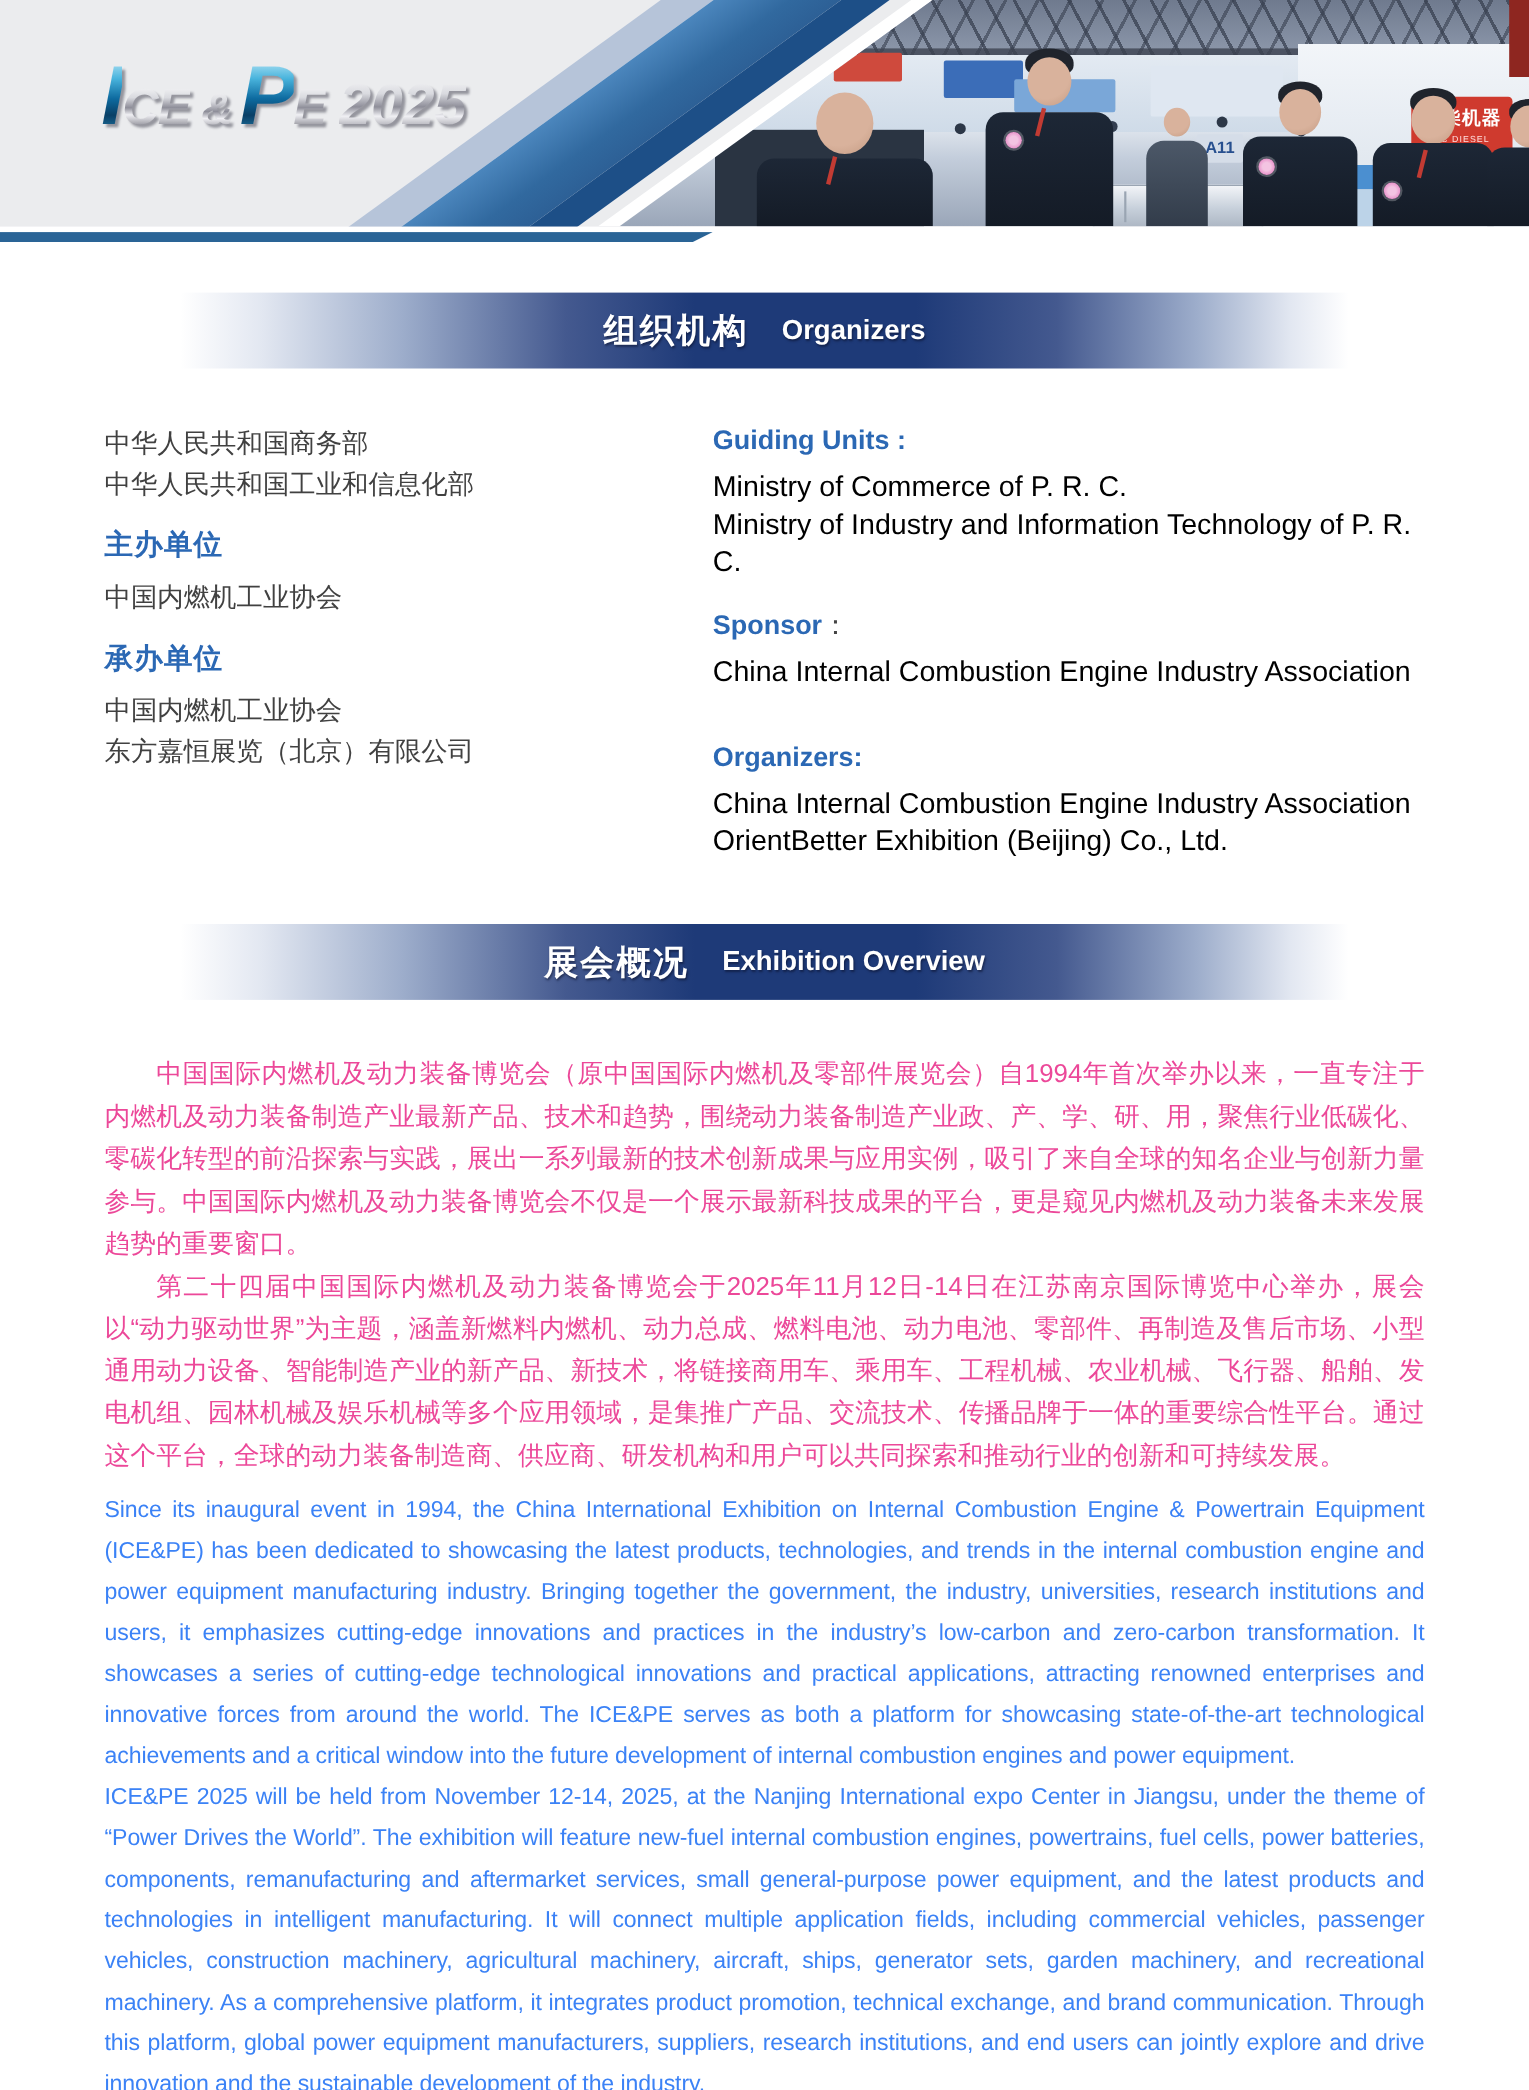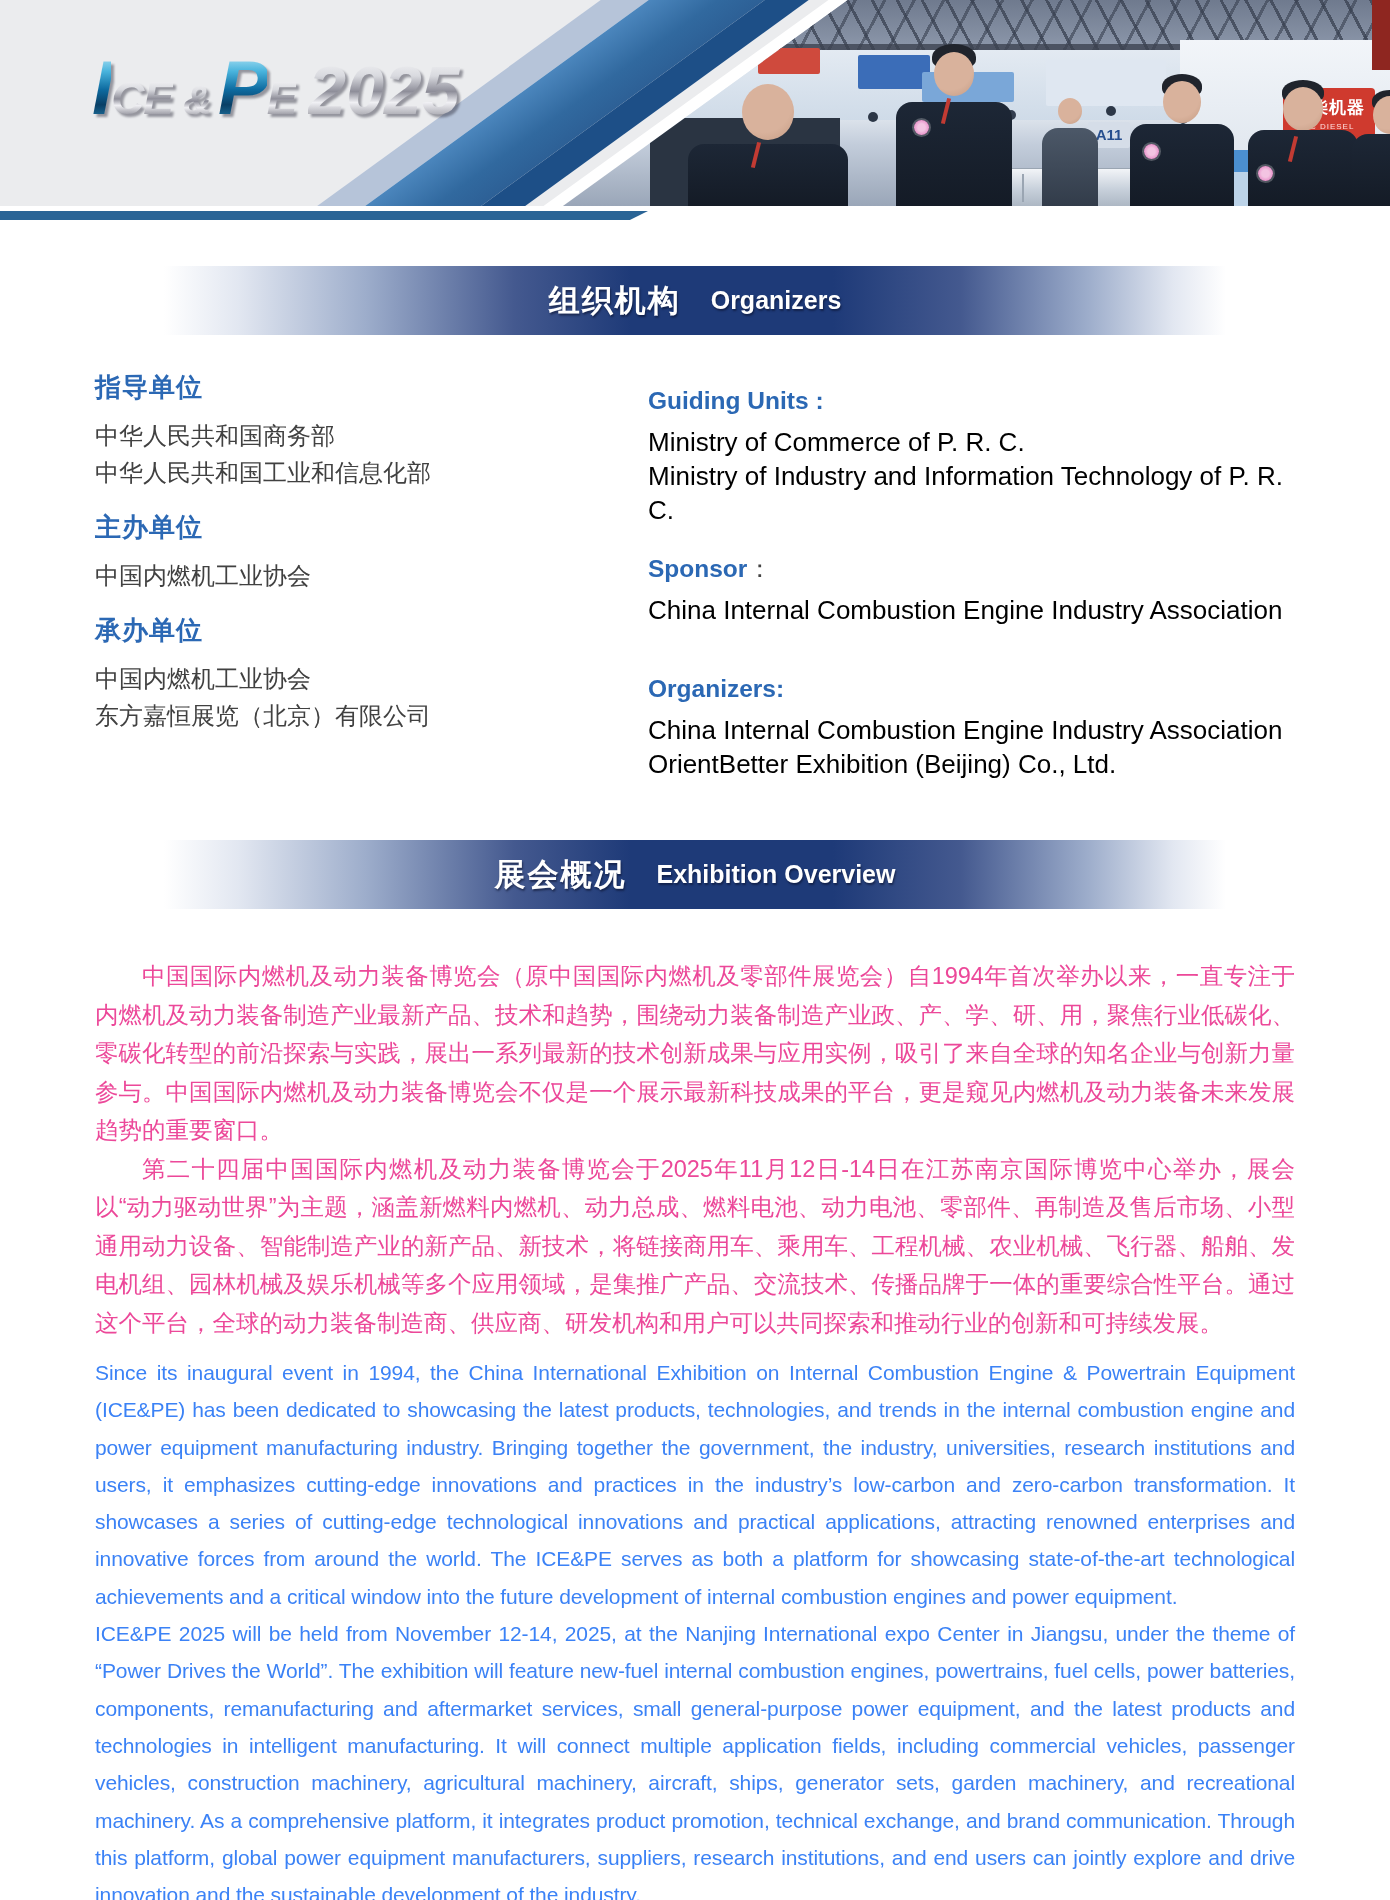--- a/index.html
+++ b/index.html
@@ -73,21 +73,21 @@
 
   
   .logo { position:absolute; left:92px; top:50px; font-weight:bold; font-style:italic; white-space:nowrap;
     filter:drop-shadow(3px 3px 1px rgba(45,45,60,.45)); }
   .logo span { display:inline-block; vertical-align:baseline; -webkit-background-clip:text; background-clip:text; color:transparent; }
   .lg-blue { background-image:linear-gradient(180deg,#cdeffa 0%,#49b4dd 28%,#0e6ba0 52%,#093f66 72%,#2a8bb9 100%); }
   .lg-silver { background-image:linear-gradient(180deg,#ffffff 0%,#d9dadf 32%,#8e8e99 52%,#f0f0f4 66%,#63636e 100%); }
   .lg-xl { font-size:76px; line-height:76px; letter-spacing:-2px; }
   .lg-md { font-size:46px; line-height:46px; letter-spacing:-1px; }
   .lg-amp { font-size:40px; margin:0 6px 0 10px; }
-  .lg-yr { font-size:68px; letter-spacing:0; margin-left:12px; }
+  .lg-yr { font-size:52px; letter-spacing:0; margin-left:12px; }
 
   
   .banner { width:1062px; height:69px; margin:46px auto 0; display:flex; align-items:center; justify-content:center; gap:30px;
     background:linear-gradient(90deg,
       rgba(252,253,255,0) 0%, #e2e7f1 7%, #9dadcb 19%, #44598f 33%,
       #1e3a78 44%, #1e3a78 63%, #44598f 75%, #9dadcb 87%, #e2e7f1 95%, rgba(252,253,255,0) 100%); }
   .banner.second { margin-top:59px; }
   .banner .zh { font-size:31px; font-weight:bold; color:#ffffff; letter-spacing:2px; text-shadow:1px 2px 2px rgba(10,15,40,.55); }
   .banner .en { font-size:25px; font-weight:bold; color:#ffffff; text-shadow:1px 2px 2px rgba(10,15,40,.55); }
 
@@ -191,21 +191,20 @@
 <div class="underbar"></div>
 
 <section class="banner">
   <span class="zh">组织机构</span>
   <span class="en">Organizers</span>
 </section>
 
 <section class="org">
   <div class="col-l">
     <div class="grp">
-      <div class="grp-label">指导单位</div>
       <div class="grp-lines">
         <div>中华人民共和国商务部</div>
         <div>中华人民共和国工业和信息化部</div>
       </div>
     </div>
     <div class="grp">
       <div class="grp-label">主办单位</div>
       <div class="grp-lines">
         <div>中国内燃机工业协会</div>
       </div>

